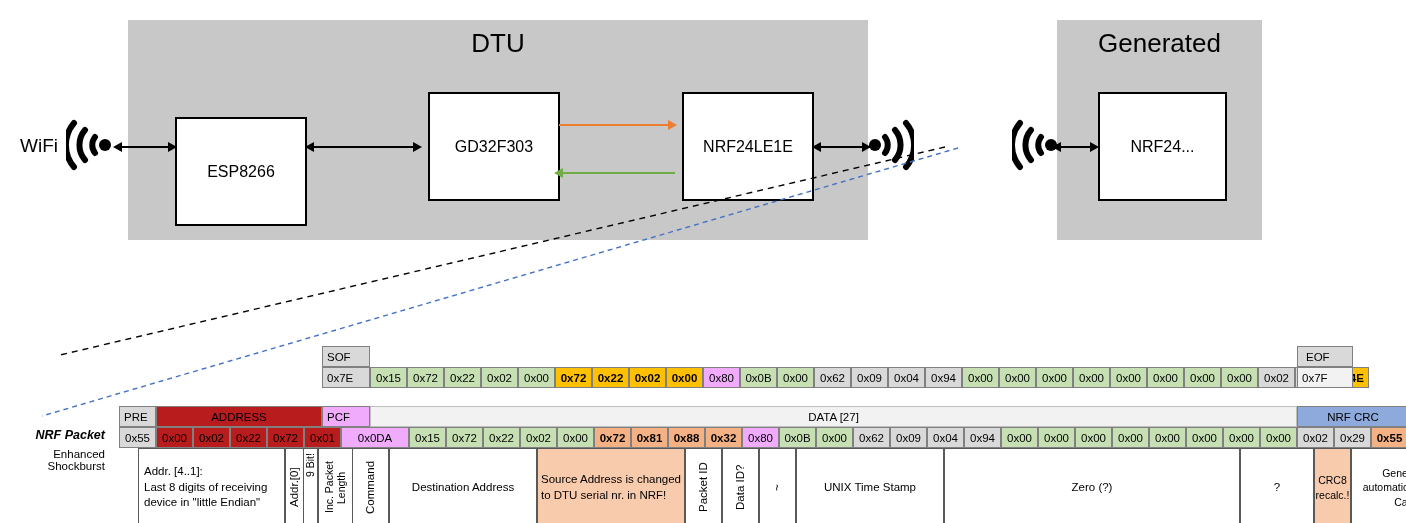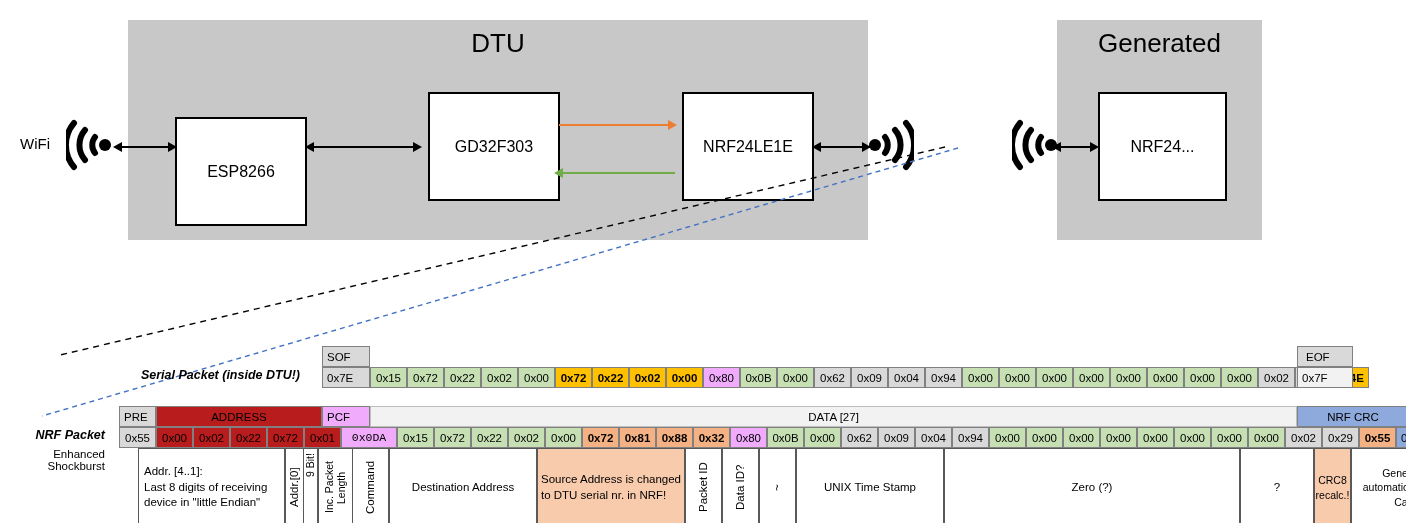--- a/index.html
+++ b/index.html
@@ -10,21 +10,21 @@
   #block-diagram{position:absolute;left:0;top:0;width:1406px;height:270px;}
 
   .enclosure{position:absolute;background:#c8c8c8;}
   .enclosure .enc-title{position:absolute;left:0;right:0;top:8px;text-align:center;
       font-size:26px;font-weight:400;color:#000;}
 
   .chip{position:absolute;background:#fff;border:2.5px solid #000;
       display:flex;align-items:center;justify-content:center;
       font-size:16px;text-align:center;line-height:1.1;}
 
-  .wifi-label{position:absolute;font-size:15px;}
+  .wifi-label{position:absolute;font-size:19px;}
 
   .arrow-h{position:absolute;height:0;border-top:2.5px solid #000;}
   .arrow-h.orange{border-top-color:#ED7D31;border-top-width:2px;}
   .arrow-h.green{border-top-color:#70AD47;border-top-width:2px;}
 
   .ahead{position:absolute;width:0;height:0;border-top:5px solid transparent;
       border-bottom:5px solid transparent;}
   .ahead.r{border-left:9px solid #000;}
   .ahead.l{border-right:9px solid #000;}
   .ahead.r.orange{border-left-color:#ED7D31;}
@@ -145,21 +145,20 @@
   </div>
 </div>
 
 <svg style="position:absolute;left:0;top:0;width:1406px;height:523px;pointer-events:none;">
   <line x1="945" y1="147" x2="60" y2="355" stroke="#000" stroke-width="1.4" stroke-dasharray="6,5"></line>
   <line x1="958" y1="148" x2="42" y2="416" stroke="#4472C4" stroke-width="1.4" stroke-dasharray="5,4"></line>
 </svg>
 
 <div id="packets">
 
-  <div class="rowlabel" style="left:0px;top:28px;width:300px;">Serial Packet (inside DTU!)</div>
 
   <div class="row" style="left:322px;top:6px;">
     <div class="cell hdr" style="width:48px;justify-content:flex-start;padding-left:4px;">SOF</div>
   </div>
   <div class="row" style="left:1297px;top:6px;">
     <div class="cell hdr" style="width:56px;justify-content:flex-start;padding-left:8px;">EOF</div>
   </div>
 
   <div class="row" style="left:322px;top:27px;">
     <div class="cell hdr" style="width:48px;justify-content:flex-start;padding-left:4px;">0x7E</div>
@@ -210,21 +209,21 @@
 
   <div class="row" style="left:119px;top:87px;">
     <div class="cell c-gray" style="width:37px;">0x55</div>
     <div id="nrf-address-cells" style="display:flex;">
         <div class="cell c-ltyellow" style="width: 37px;">0x00</div>
         <div class="cell c-ltyellow" style="width: 37px;">0x02</div>
         <div class="cell c-ltyellow" style="width: 37px;">0x22</div>
         <div class="cell c-ltyellow" style="width: 37px;">0x72</div>
         <div class="cell c-ltyellow" style="width: 37px;">0x01</div>
       </div>
-    <div class="cell c-blue" style="width:56px;font-family:Liberation Mono, monospace;">0x0DA</div>
+    <div class="cell c-blue" style="width:68px;">0x0DA</div>
     <div id="nrf-cells" style="display:flex;">
         <div class="cell c-green" style="width: 37px;">0x15</div>
         <div class="cell c-green" style="width: 37px;">0x72</div>
         <div class="cell c-green" style="width: 37px;">0x22</div>
         <div class="cell c-green" style="width: 37px;">0x02</div>
         <div class="cell c-green" style="width: 37px;">0x00</div>
         <div class="cell c-salmon-b" style="width: 37px;">0x72</div>
         <div class="cell c-salmon-b" style="width: 37px;">0x81</div>
         <div class="cell c-salmon-b" style="width: 37px;">0x88</div>
         <div class="cell c-salmon-b" style="width: 37px;">0x32</div>

